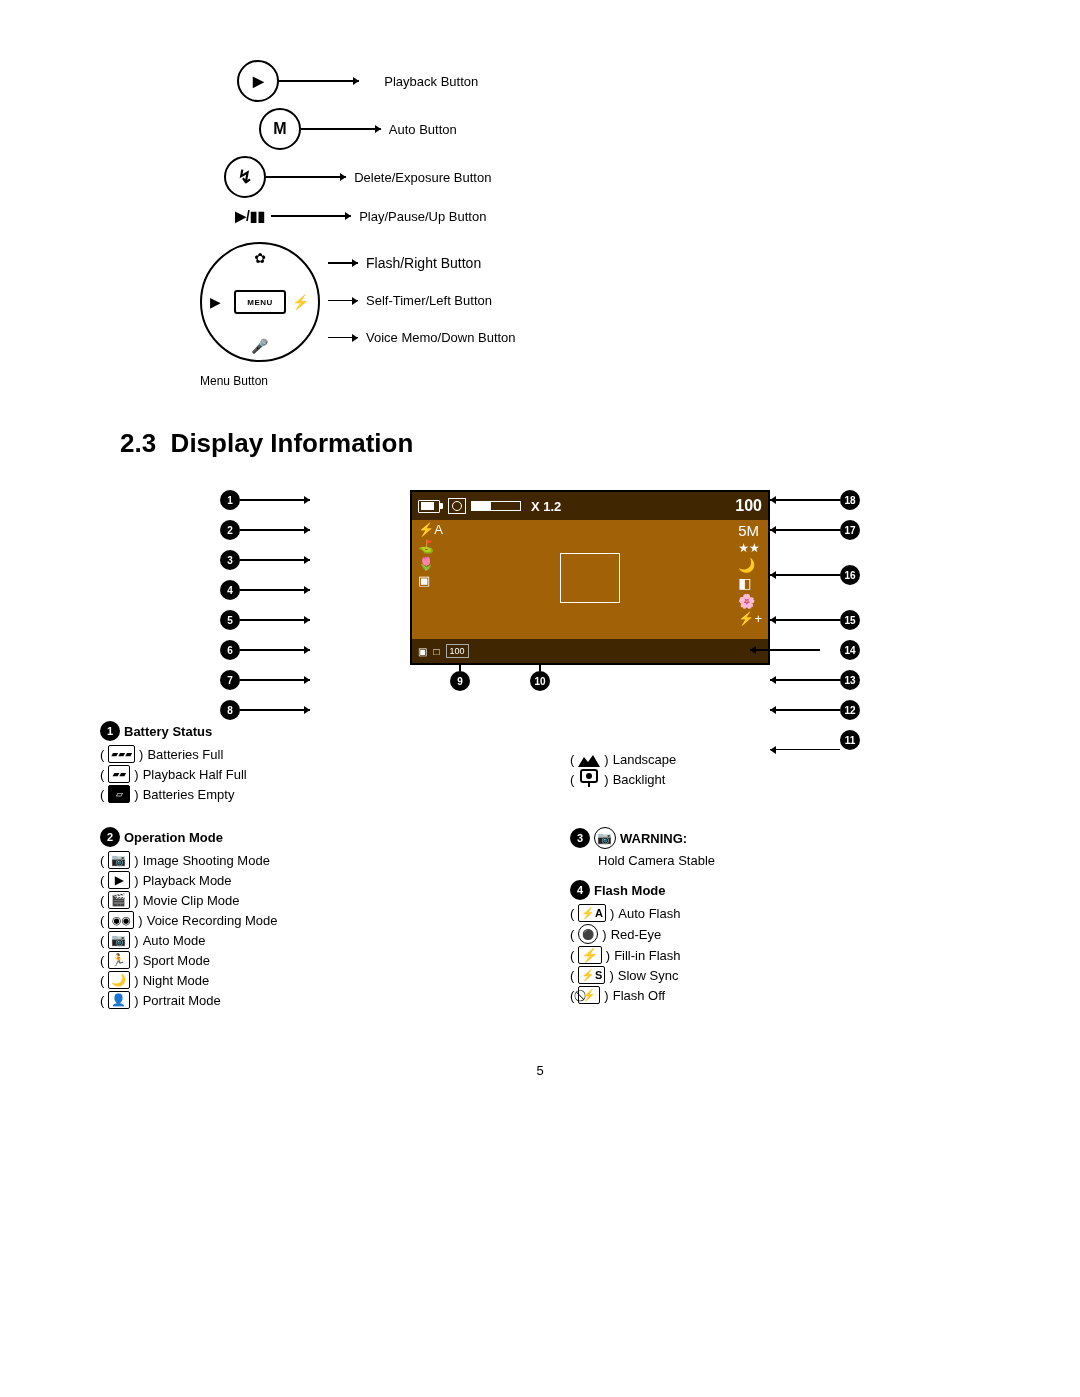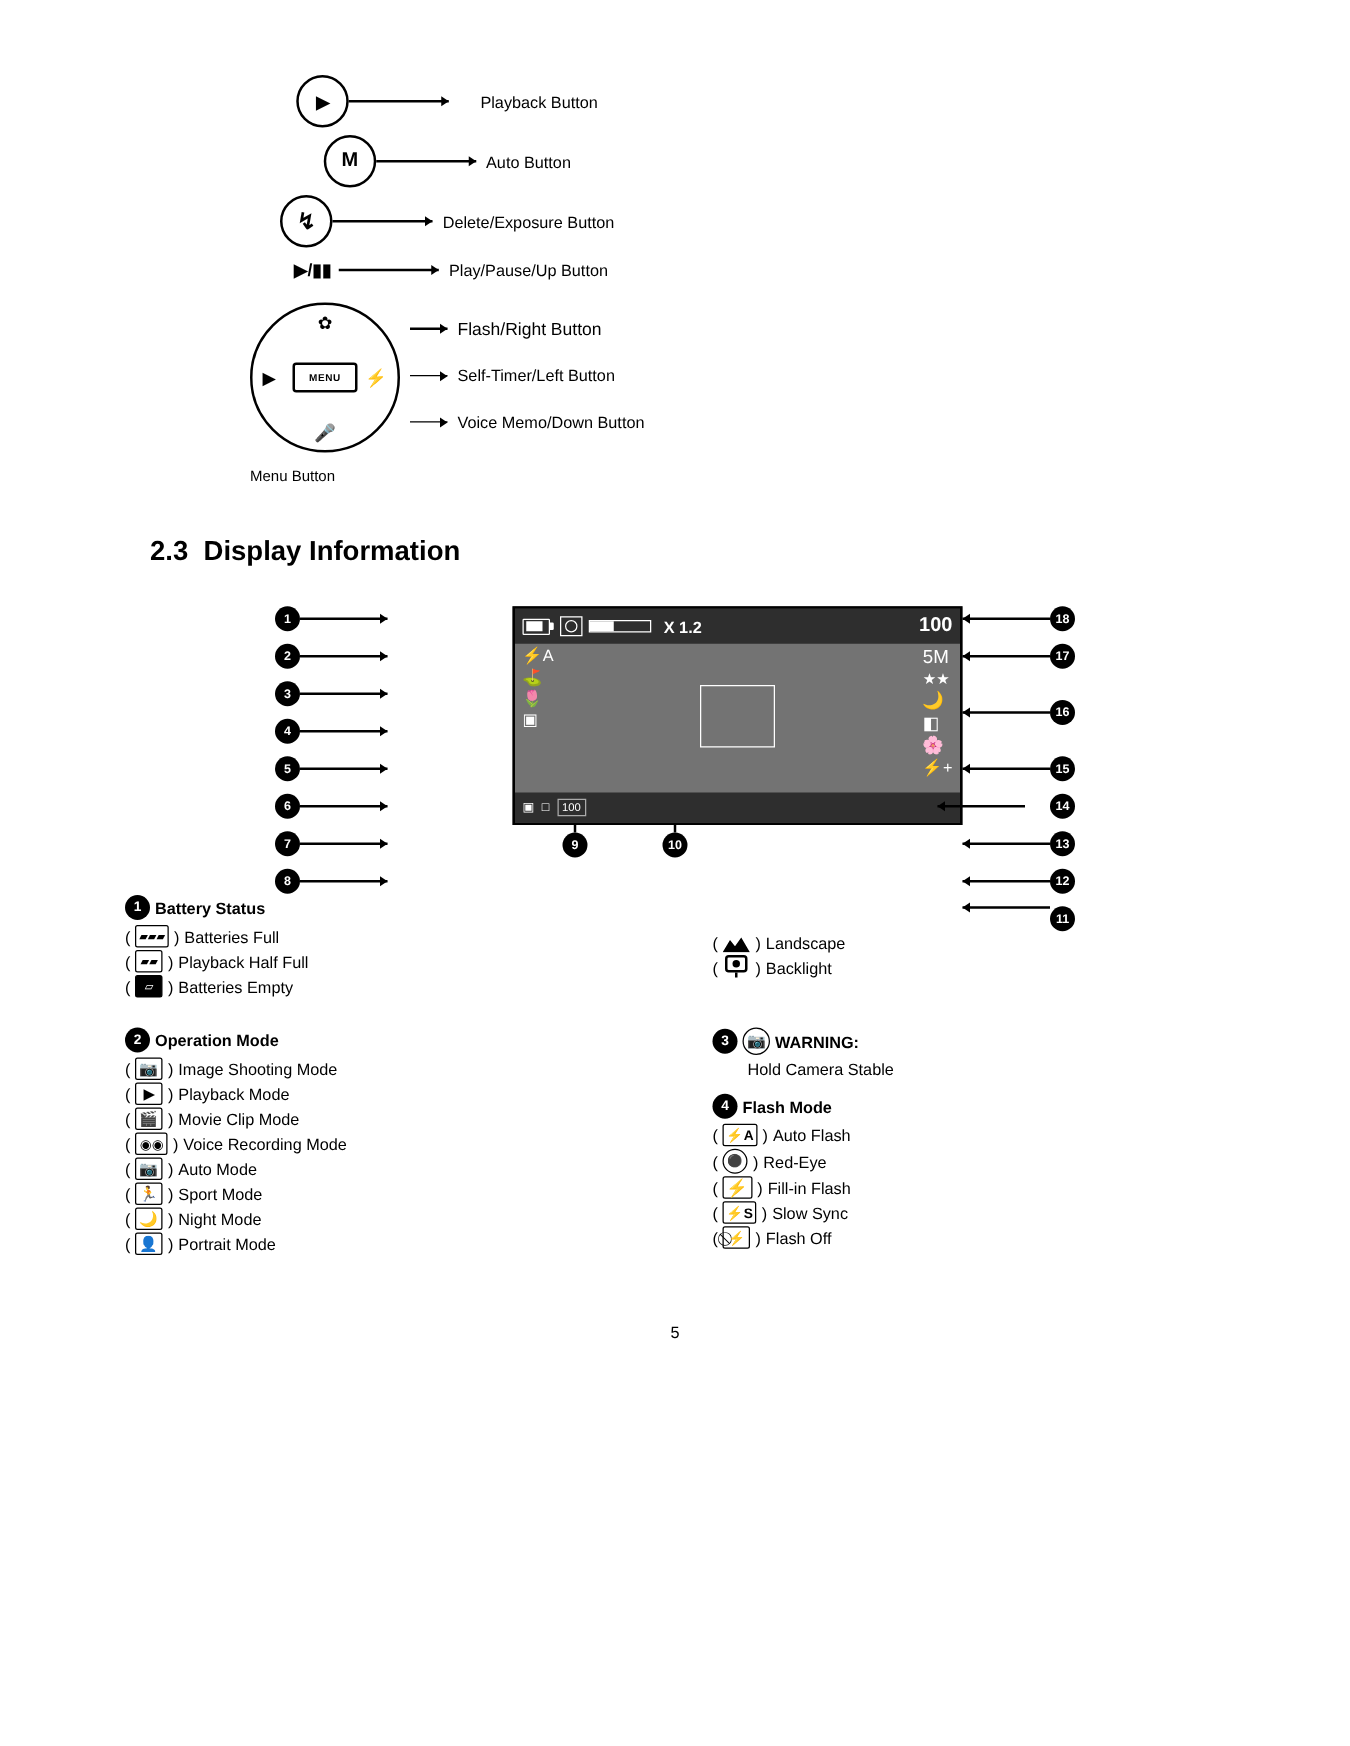--- a/index.html
+++ b/index.html
@@ -63,21 +63,21 @@
       background: #fff;
     }
 
     .camera-screen {
       position: absolute;
       left: 90px;
       top: 15px;
       width: 360px;
       height: 175px;
       border: 2.5px solid #000;
-      background: #737373;
+      background: #a16207;
       overflow: hidden;
       padding-left: 20px;
     }
 
     .screen-top-bar {
       position: absolute;
       top: 0;
       left: 0;
       right: 0;
       height: 28px;
@@ -335,21 +335,21 @@
           </div>
         </div>
       </div>
 
       <div style="align-self:flex-start; margin-top:6px; margin-left:0; font-size:12px;">Menu Button</div>
     </div>
   </div>
 </div>
 
 <div style="margin: 20px 0 16px 40px;">
-  <span style="font-size:22px; font-weight:bold;">
+  <span style="font-size:26px; font-weight:bold;">
     <span>2.3</span>&nbsp;&nbsp;<span>Display Information</span>
   </span>
 </div>
 
 <div class="diag-wrapper">
 
   <div style="position:absolute; left:0; top:10px; display:flex; flex-direction:column; gap:0;">
     <div style="display:flex; align-items:center; margin:5px 0; height:20px;">
       <div class="diag-num-circle">1</div>
       <div class="diag-arrow-left" style="width:70px;"></div>
@@ -464,21 +464,21 @@
       <div class="diag-arrow-right" style="width:70px;"></div>
     </div>
     <div style="display:flex; align-items:center; flex-direction:row-reverse; margin:5px 0; height:20px;">
       <div class="diag-num-circle">13</div>
       <div class="diag-arrow-right" style="width:70px;"></div>
     </div>
     <div style="display:flex; align-items:center; flex-direction:row-reverse; margin:5px 0; height:20px;">
       <div class="diag-num-circle">12</div>
       <div class="diag-arrow-right" style="width:70px;"></div>
     </div>
-    <div style="display:flex; align-items:flex-start; flex-direction:row-reverse; margin:5px 0; height:20px;">
+    <div style="display:flex; align-items:flex-end; flex-direction:row-reverse; margin:5px 0; height:20px;">
       <div class="diag-num-circle">11</div>
       <div class="diag-arrow-right" style="width:70px;"></div>
     </div>
   </div>
 </div>
 
 <div style="display:grid; grid-template-columns:1fr 1fr; gap:10px 60px; margin-top:30px; padding: 0 20px;">
 
   <div class="info-section">
     <div class="info-heading">

